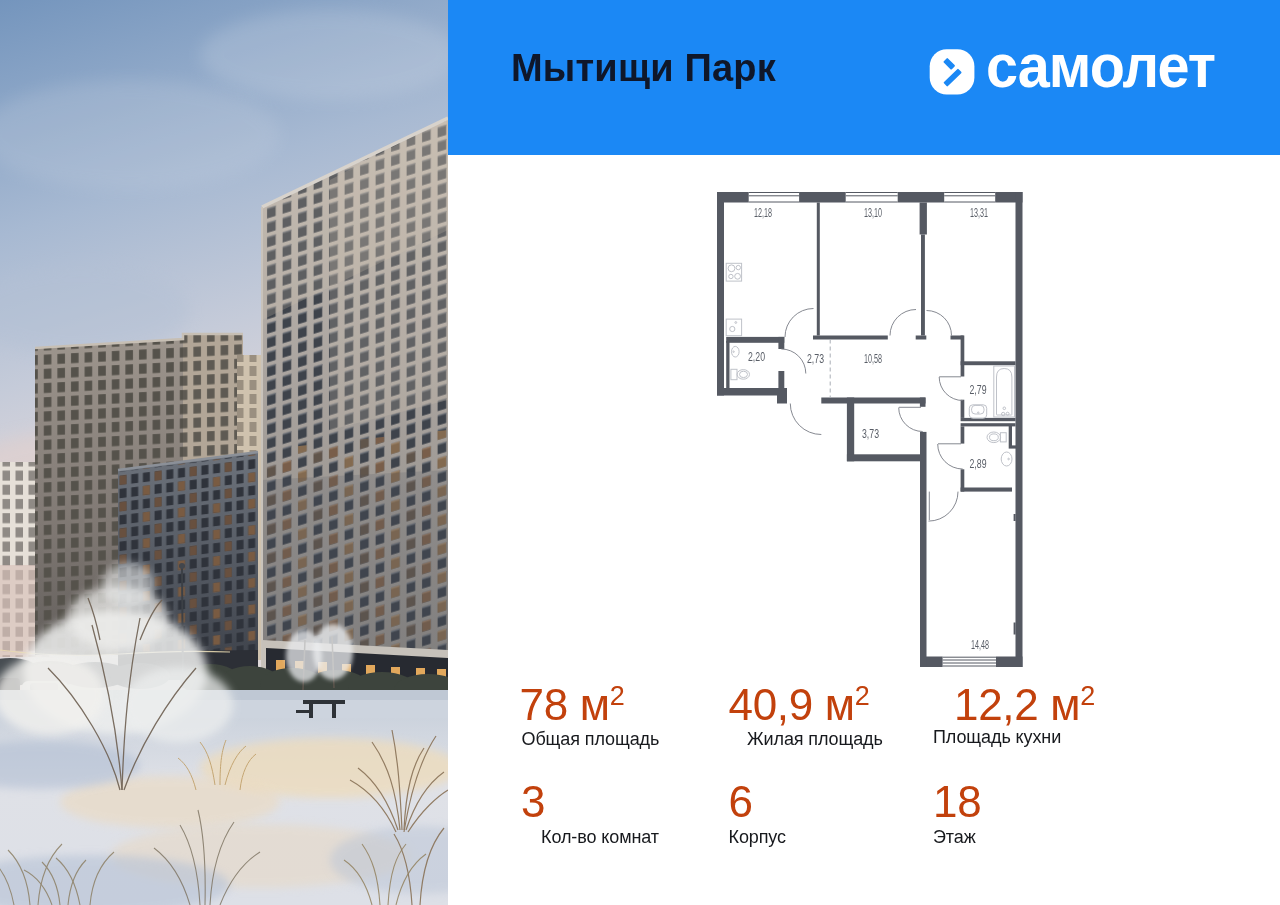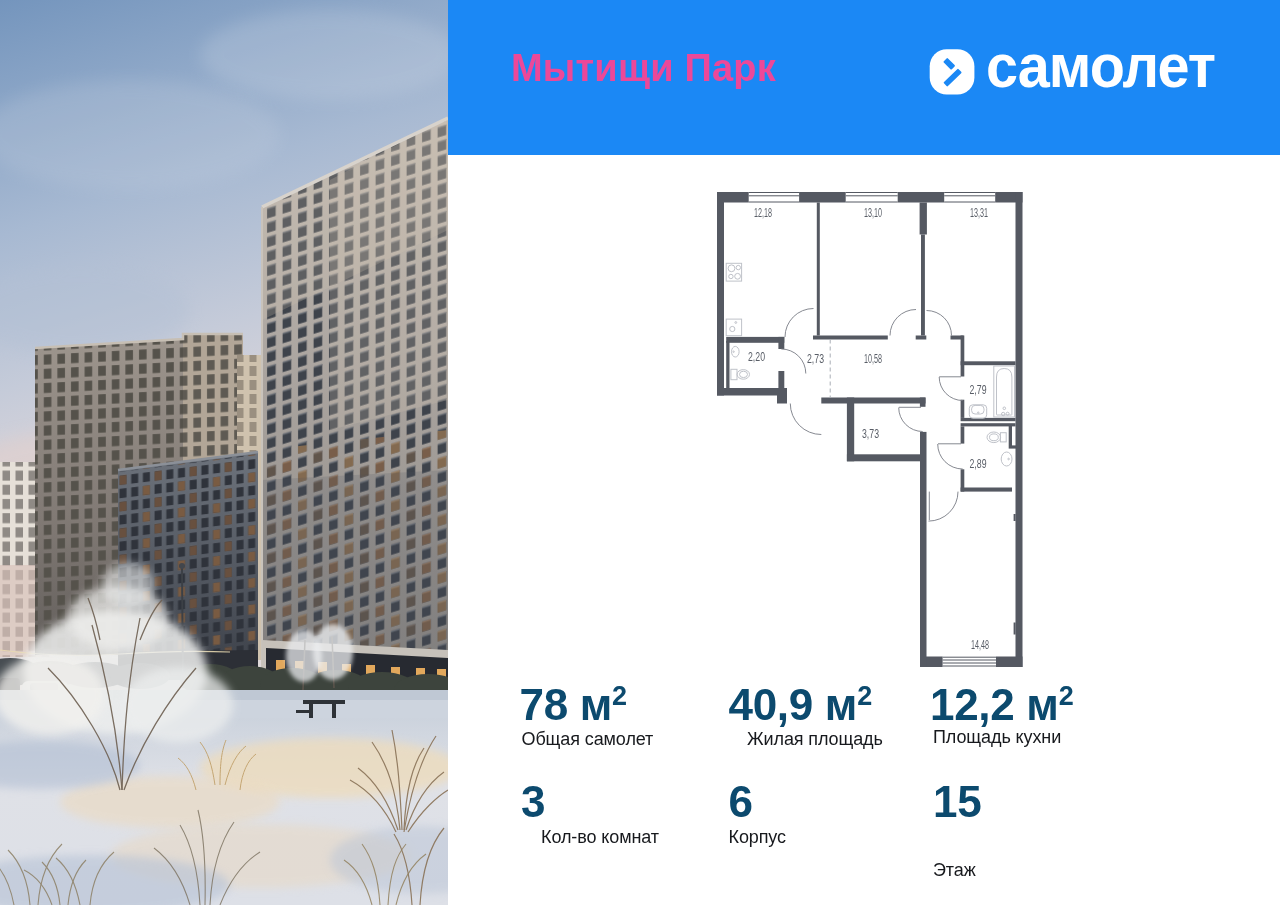--- a/index.html
+++ b/index.html
@@ -269,21 +269,21 @@
   <path d="M38,905 C40,878 48,858 62,844"></path>
         <path d="M14,905 C10,884 2,870 -6,862"></path>
   <path d="M90,905 C92,882 100,864 114,852"></path>
         <path d="M80,905 C76,884 68,868 56,858"></path>
 </g>
 </svg>
 </div>
 
 <div class="abs" style="left:448px;top:0;width:832px;height:155px;background:#1b88f5;"></div>
 
-<div class="abs" style="left:511px;top:49px;color:#ec4899;font-size:38px;font-weight:700;letter-spacing:0.2px;line-height:1;">Мытищи Парк</div>
+<div class="abs" style="left:511px;top:49px;color:#0f172a;font-size:38px;font-weight:700;letter-spacing:0.2px;line-height:1;">Мытищи Парк</div>
 
 <svg class="abs" style="left:920px;top:40px;" width="310" height="70" viewBox="920 40 310 70">
 
   <rect x="929.7" y="49.2" width="44.7" height="45.3" rx="17" fill="#ffffff"></rect>
 
   <rect x="-5.7" y="-2.95" width="11.4" height="5.9" rx="1" fill="#1b88f5" transform="translate(949.2,63.8) rotate(45)"></rect>
 
   <rect x="-10.2" y="-2.85" width="20.4" height="5.7" rx="1" fill="#1b88f5" transform="translate(952.6,77.6) rotate(-44)"></rect>
 
   <text x="986" y="87" fill="#ffffff" font-size="61" font-weight="700" letter-spacing="-1" textLength="229" lengthAdjust="spacingAndGlyphs">самолет</text>
@@ -472,40 +472,40 @@
 
   <text x="969.5" y="394" textLength="17" lengthAdjust="spacingAndGlyphs">2,79</text>
 
   <text x="969.5" y="468" textLength="17" lengthAdjust="spacingAndGlyphs">2,89</text>
 
   <text x="971" y="649" textLength="18" lengthAdjust="spacingAndGlyphs">14,48</text>
 </g>
 </svg>
 
 <style>
-  .num{position:absolute;font-size:44px;font-weight:700;color:#0c4a6e;line-height:1;letter-spacing:-0.3px;white-space:nowrap;}
+  .num{position:absolute;font-size:44px;font-weight:400;color:#c2410c;line-height:1;letter-spacing:-0.3px;white-space:nowrap;}
   .s2{font-size:27px;position:relative;top:-14.5px;letter-spacing:0;}
   .lbl{position:absolute;font-size:18px;font-weight:400;color:#17191d;line-height:1;letter-spacing:-0.1px;white-space:nowrap;}
 </style>
 
 <div class="num" style="left:519.5px;top:682.5px;">78 м<span class="s2">2</span></div>
 
-<div class="lbl" style="left:521.5px;top:729.8px;">Общая самолет</div>
+<div class="lbl" style="left:521.5px;top:729.8px;">Общая площадь</div>
 
 <div class="num" style="left:728.5px;top:682.5px;">40,9 м<span class="s2">2</span></div>
 
 <div class="lbl" style="left:747px;top:729.8px;">Жилая площадь</div>
 
-<div class="num" style="left:930px;top:682.5px;">12,2 м<span class="s2">2</span></div>
+<div class="num" style="left:954px;top:682.5px;">12,2 м<span class="s2">2</span></div>
 
 <div class="lbl" style="left:933px;top:728px;">Площадь кухни</div>
 
 <div class="num" style="left:521px;top:780.4px;">3</div>
 
 <div class="lbl" style="left:517px;top:827.6px;margin-left:24px;">Кол-во комнат</div>
 
 <div class="num" style="left:728.5px;top:780.4px;">6</div>
 
 <div class="lbl" style="left:728.5px;top:827.6px;">Корпус</div>
 
-<div class="num" style="left:933px;top:780.4px;">15</div>
-
-<div class="lbl" style="left:933px;top:827.6px;margin-top:33px;">Этаж</div>
+<div class="num" style="left:933px;top:780.4px;">18</div>
+
+<div class="lbl" style="left:933px;top:827.6px;">Этаж</div>
 
 </body></html>

